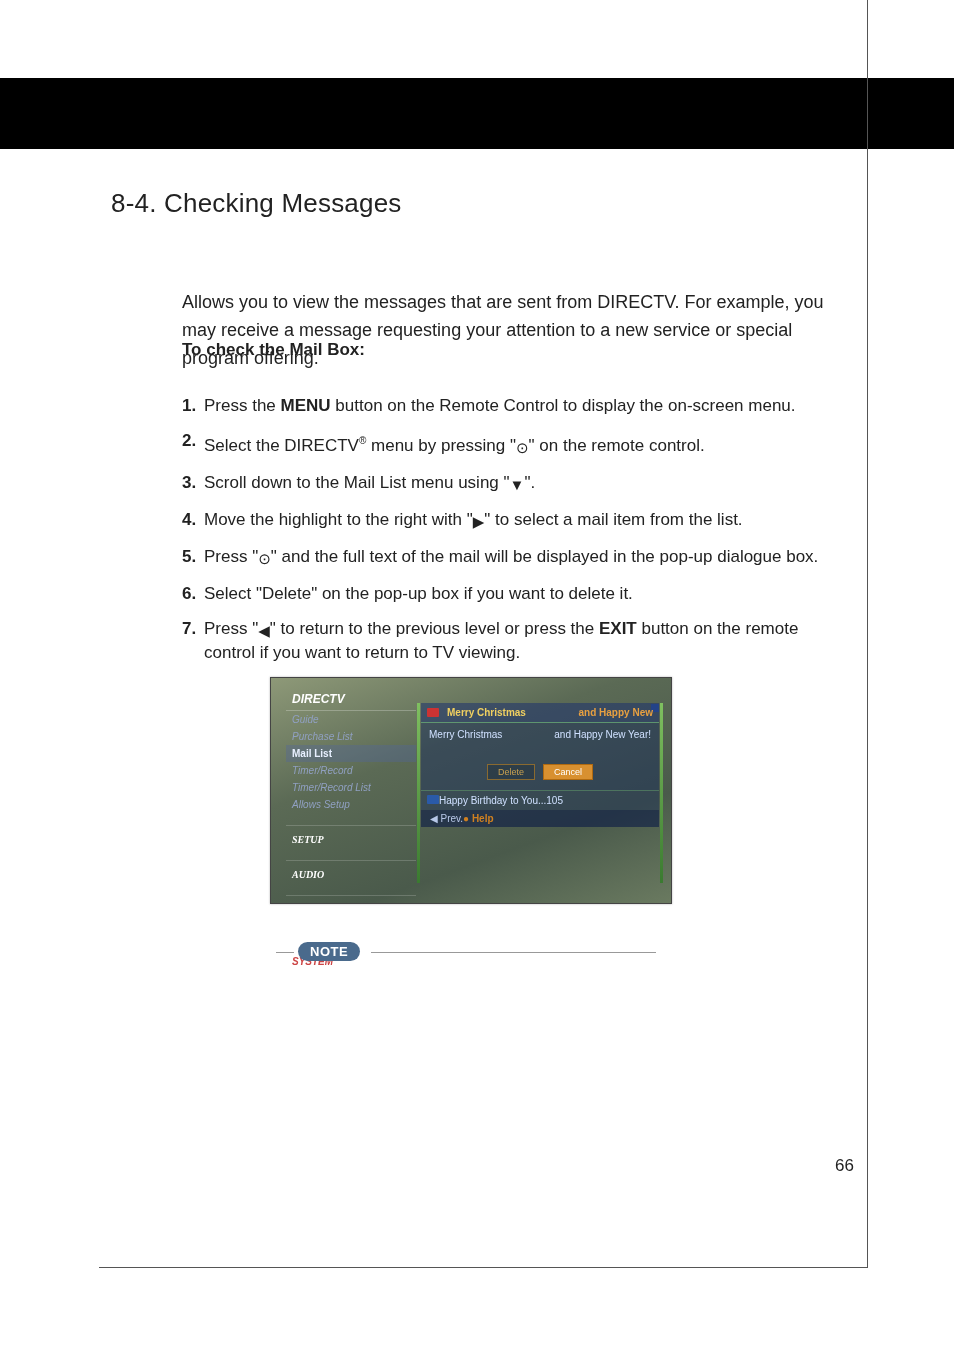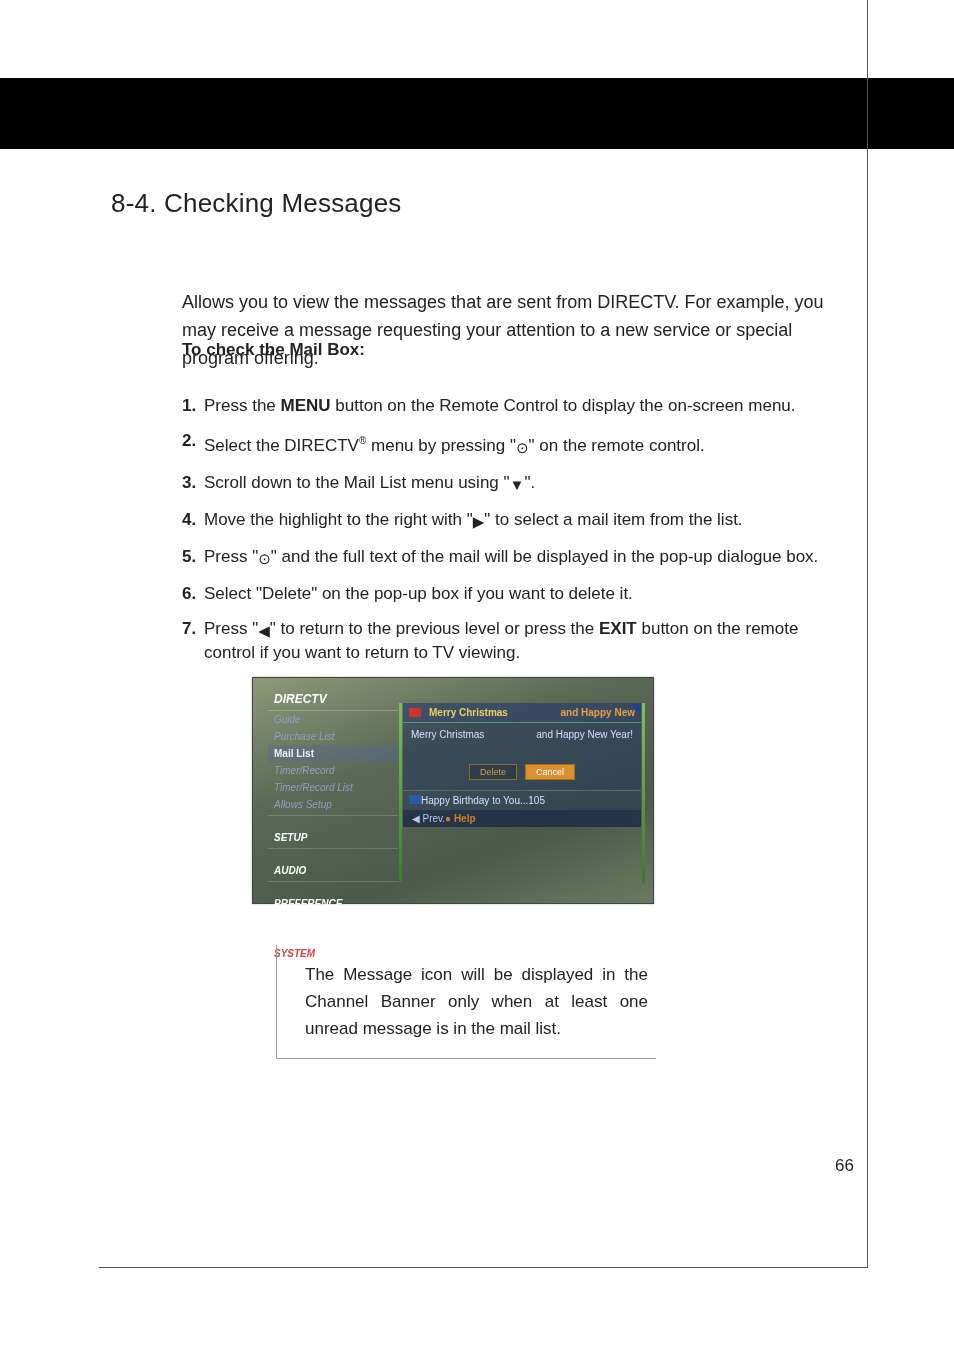--- a/index.html
+++ b/index.html
@@ -78,21 +78,21 @@
   sup { font-size: 10px; vertical-align: super; }
   .glyph {
     display: inline-block;
     vertical-align: -2px;
     font-size: 15px;
   }
 
   
   .shot {
     position: absolute;
-    left: 252px;
+    left: 270px;
     top: 677px;
     width: 400px;
     height: 225px;
     background: linear-gradient(160deg, #8e9978 0%, #5b6a55 35%, #4a5a4b 70%, #6a7a60 100%);
     border: 1px solid #444;
     box-shadow: 0 0 2px rgba(0,0,0,0.3);
     color: #d8e0f0;
     font-size: 10px;
   }
   .shot .sidebar {
@@ -119,22 +119,23 @@
     background: rgba(80,100,160,0.35);
     color: #e8f0ff;
     font-weight: 700;
     font-style: normal;
   }
   .shot .side-item.cat {
     color: #fff;
     font-weight: 700;
     font-style: italic;
     border-top: 1px solid rgba(255,255,255,0.18);
-    margin-top: 2px;
-    padding-top: 16px;
+    margin-top: 12px;
+    padding-top: 8px;
+    font-family: Liberation Serif, serif;
   }
   .shot .side-item.sys { color: #c44; font-weight: 700; font-style: italic; }
   .shot .panel {
     position: absolute;
     left: 150px;
     top: 25px;
     right: 12px;
   }
   .shot .mail-header {
     background: rgba(30,50,110,0.55);
@@ -358,16 +359,18 @@
       <span>Happy Birthday to You...105</span>
     </div>
     <div class="footer">
       <span>◀ Prev.</span>
       <span class="help">● Help</span>
     </div>
   </div>
 </div>
 
 <div class="note-wrap">
-  <div class="note-body">The Message icon will be displayed in the Channel Banner only when at least one unread message is in the mail list.</div>
+  <div class="note-rule">
+    <span class="note-pill">NOTE</span>
+  </div>
 </div>
 
 <div class="page-num">66</div>
 
 </body></html>

